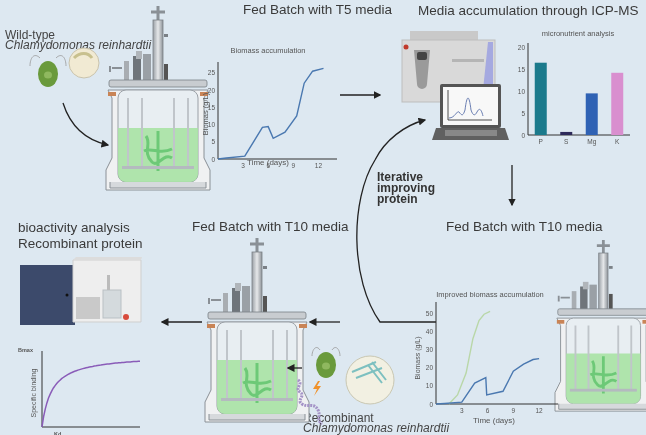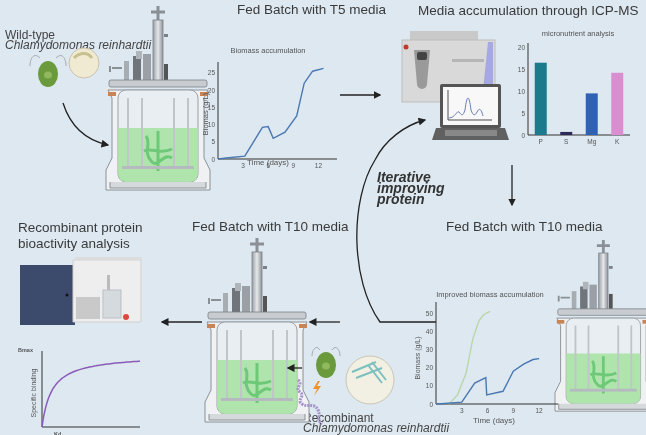--- a/index.html
+++ b/index.html
@@ -6,40 +6,40 @@
   body{width:646px;height:435px;background:#dde8f1;position:relative;overflow:hidden;font-family:"Liberation Sans",sans-serif;color:#333;}
   .abs{position:absolute;}
   .title{font-size:13.5px;color:#3a3a3a;white-space:nowrap;}
   .small{font-size:12px;color:#444;}
   svg{position:absolute;overflow:visible;}
   .lbl{font-family:"Liberation Sans",sans-serif;fill:#555;}
 </style>
 </head>
 <body>
 
-<div class="abs title" style="left:237px;top:2px;">Fed Batch with T5 media</div>
+<div class="abs title" style="left:243px;top:2px;">Fed Batch with T5 media</div>
 <div class="abs title" style="left:418px;top:3px;">Media accumulation through ICP-MS</div>
 <div class="abs title" style="left:446px;top:219px;">Fed Batch with T10 media</div>
 <div class="abs title" style="left:192px;top:219px;">Fed Batch with T10 media</div>
 <div class="abs title" style="left:18px;top:220px;line-height:16px;">
+  <div>bioactivity analysis</div>
   <div>Recombinant protein</div>
-  <div>bioactivity analysis</div>
 </div>
 
 <div class="abs small" style="left:5px;top:30px;line-height:10px;">
   <div>Wild-type</div>
   <div style="font-style:italic;">Chlamydomonas reinhardtii</div>
 </div>
 
 <div class="abs small" style="left:303px;top:413px;line-height:10px;">
   <div>Recombinant</div>
   <div style="font-style:italic;">Chlamydomonas reinhardtii</div>
 </div>
 
-<div class="abs" style="left:377px;top:172px;font-size:14px;font-weight:bold;line-height:11px;color:#333;font-style:italic;">
+<div class="abs" style="left:377px;top:172px;font-size:12px;font-weight:bold;line-height:11px;color:#333;">
   <div>Iterative</div>
   <div>improving</div>
   <div>protein</div>
 </div>
 
 <svg width="646" height="435" style="left:0;top:0;">
   <defs>
     <marker id="ah" markerWidth="6" markerHeight="6" refX="5" refY="3" orient="auto">
       <path d="M0,0 L6,3 L0,6 z" fill="#222"></path>
     </marker>

